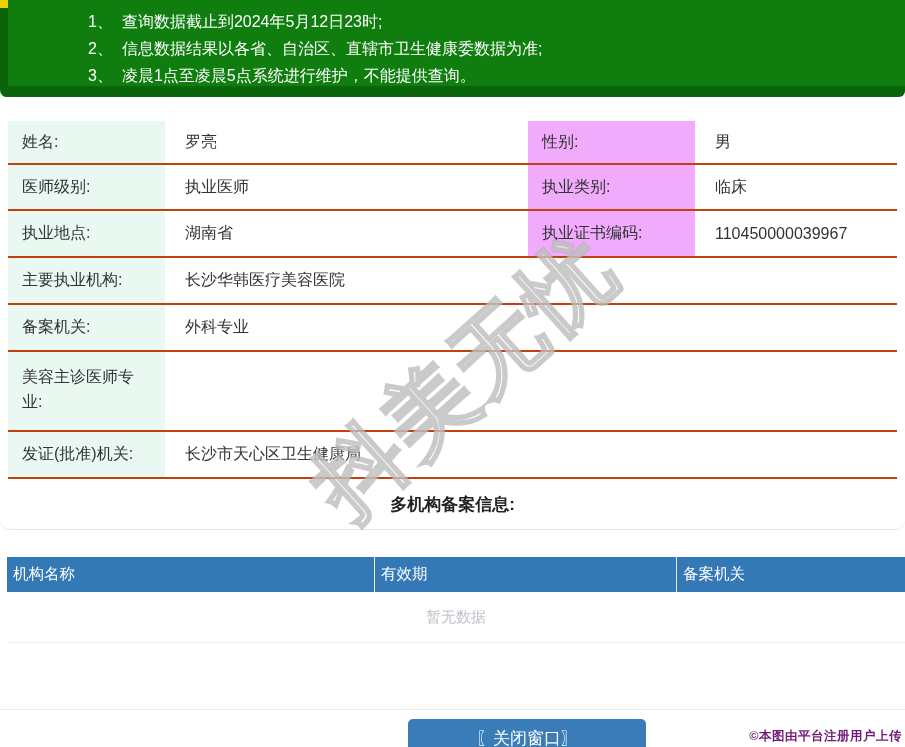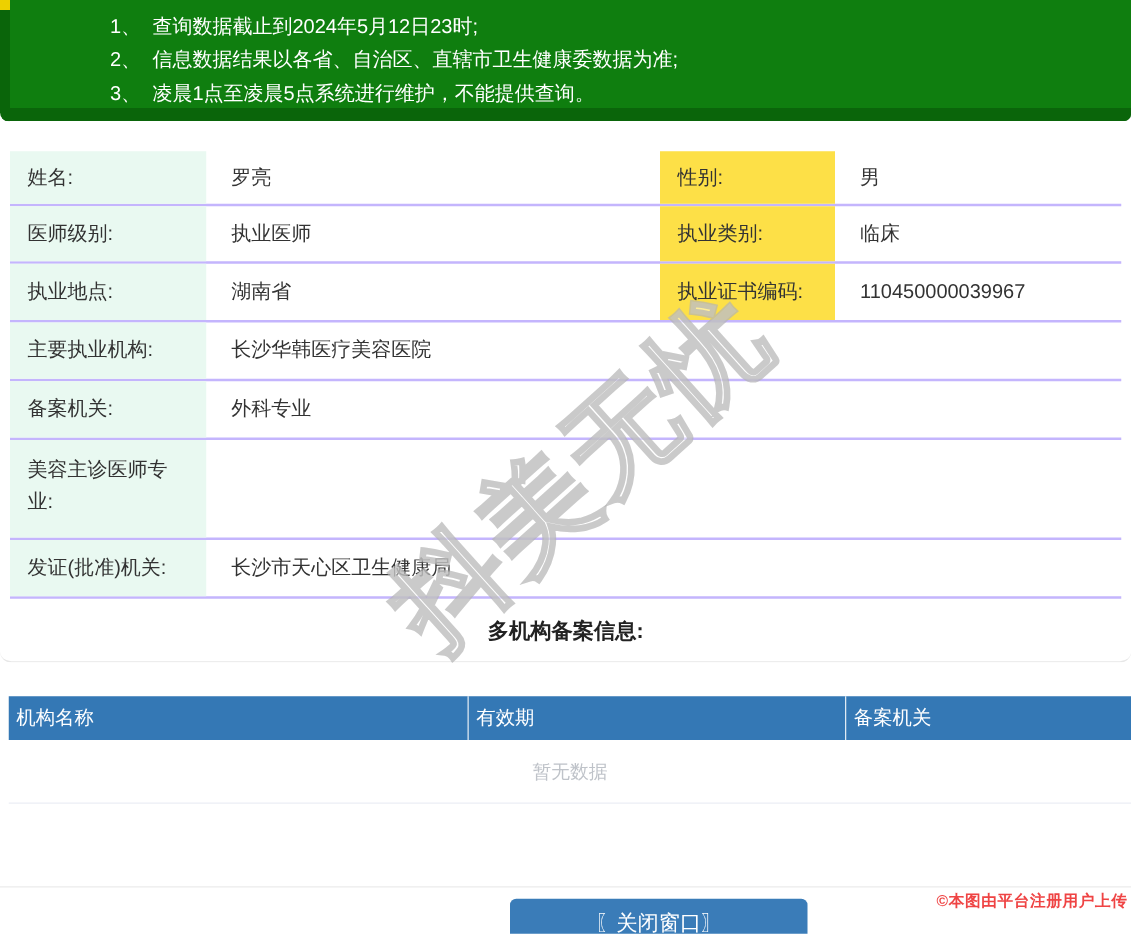--- a/index.html
+++ b/index.html
@@ -20,27 +20,27 @@
   .banner .n-line { line-height: 20px; margin-bottom: 7px; white-space: nowrap; }
   .banner .n-num { margin-right: 9px; }
   .banner b { font-weight: normal; }
   .corner-accent {
     position: absolute; left: 0; top: 0; width: 8px; height: 8px;
     background: #edd000; z-index: 3;
   }
 
   
   .info-table { margin: 24px 0 0 8px; width: 889px; }
-  .irow { display: flex; border-bottom: 2px solid #c4b5fd; }
+  .irow { display: flex; border-bottom: 2px solid #c2410c; }
   .h44 { height: 44px; } .h46 { height: 46px; } .h47 { height: 47px; } .h73 { height: 80px; }
   .cell { display: flex; align-items: center; font-size: 16px; }
   .cell.label  { width: 157px; background: #e9f9f1; padding: 0 16px 0 14px; }
   .cell.value  { width: 363px; padding-left: 20px; }
   .cell.value.wide { flex: 1; }
-  .cell.label2 { width: 140px; background: #fde047; padding-left: 14px; }
+  .cell.label2 { width: 167px; background: #f0abfc; padding-left: 14px; }
   .cell.value2 { flex: 1; padding-left: 20px; }
   .irow.tall .cell { align-items: flex-start; padding-top: 12px; line-height: 25px; }
 
   
   .section-title-wrap {
     height: 51px; border-bottom: 1px solid #e7e7e7;
     display: flex; align-items: center; justify-content: center; border-radius: 9px;
   }
   .section-title { font-size: 17px; font-weight: bold; color: #222; }
 
@@ -60,22 +60,22 @@
   
   .pre-footer-gap { height: 66px; }
   .footer { height: 45px; border-top: 1px solid #ececec; position: relative; }
   .close-btn {
     position: absolute; left: 408px; top: 9px;
     width: 238px; height: 38px;
     background: #3a7cb8; color: #fff; border: none; border-radius: 5px;
     font-size: 17px; font-family: inherit; cursor: pointer;
   }
   .copyright {
-    position: absolute; right: 3px; bottom: 17px;
-    font-size: 12.5px; font-weight: bold; color: #ef4444; letter-spacing: .5px;
+    position: absolute; right: 3px; bottom: 2px;
+    font-size: 12.5px; font-weight: bold; color: #701a75; letter-spacing: .5px;
     text-shadow: -1px -1px 0 #fff, 1px -1px 0 #fff, -1px 1px 0 #fff, 1px 1px 0 #fff,
                  0 -1px 0 #fff, 0 1px 0 #fff, -1px 0 0 #fff, 1px 0 0 #fff;
     z-index: 6;
   }
 
   
   .watermark {
     position: absolute; left: 265px; top: 227px; width: 400px; height: 300px;
     display: flex; align-items: center; justify-content: center;
     transform: rotate(-42deg);

